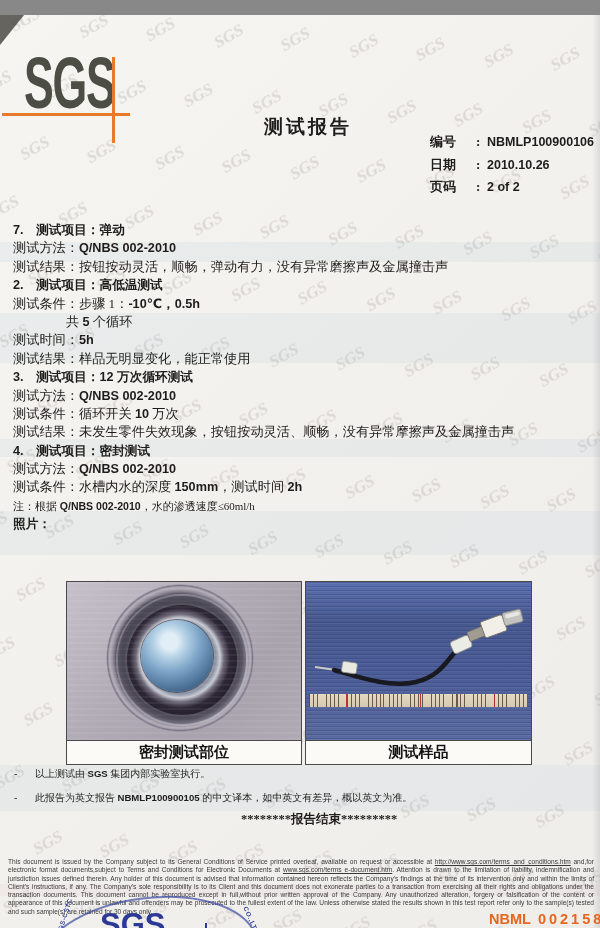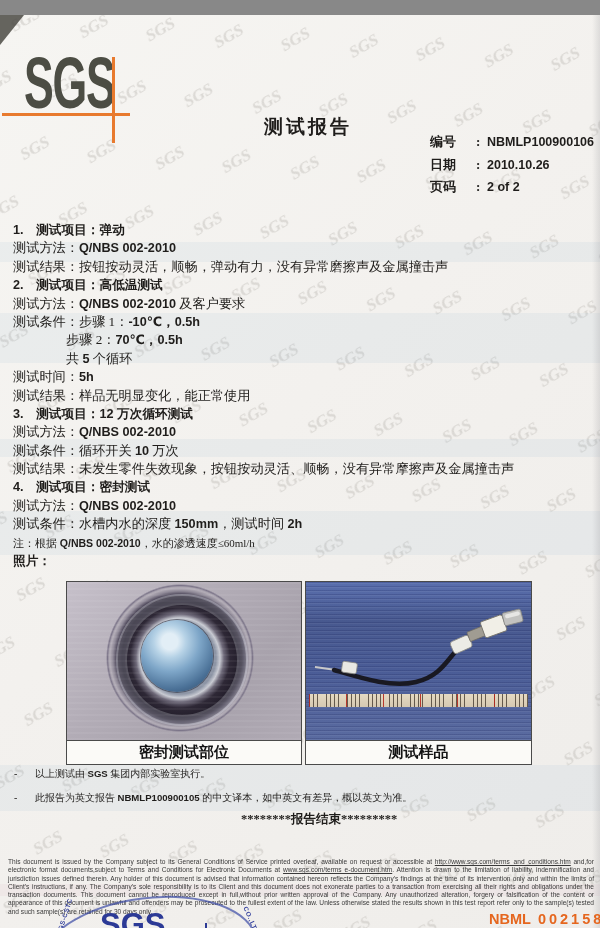--- a/index.html
+++ b/index.html
@@ -133,27 +133,25 @@
     </div>
     <div class="hdr-row">
       <span class="hdr-label">日期</span><span class="hdr-colon">:</span><span class="hdr-value">2010.10.26</span>
     </div>
     <div class="hdr-row">
       <span class="hdr-label">页码</span><span class="hdr-colon">:</span><span class="hdr-value">2 of 2</span>
     </div>
   </div>
 
   <div class="body">
-      <div class="rline"><span class="bseg">1.　测试项目：弹动</span></div>
+      <div class="rline"><span class="bseg">7.　测试项目：弹动</span></div>
       <div class="rline"><span>测试方法：</span><span class="bseg">Q/NBS 002-2010</span></div>
       <div class="rline"><span>测试结果：按钮按动灵活，顺畅，弹动有力，没有异常磨擦声及金属撞击声</span></div>
       <div class="rline"><span class="bseg">2.　测试项目：高低温测试</span></div>
-      <div class="rline"><span>测试方法：</span><span class="bseg">Q/NBS 002-2010</span><span> 及客户要求</span></div>
       <div class="rline"><span>测试条件：步骤 1：</span><span class="bseg">-10℃，0.5h</span></div>
-      <div class="rline" style="padding-left: 53px;"><span>步骤 2：</span><span class="bseg">70℃，0.5h</span></div>
       <div class="rline" style="padding-left: 53px;"><span>共 </span><span class="bseg">5</span><span> 个循环</span></div>
       <div class="rline"><span>测试时间：</span><span class="bseg">5h</span></div>
       <div class="rline"><span>测试结果：样品无明显变化，能正常使用</span></div>
       <div class="rline"><span class="bseg">3.　测试项目：12 万次循环测试</span></div>
       <div class="rline"><span>测试方法：</span><span class="bseg">Q/NBS 002-2010</span></div>
       <div class="rline"><span>测试条件：循环开关 </span><span class="bseg">10</span><span> 万次</span></div>
       <div class="rline"><span>测试结果：未发生零件失效现象，按钮按动灵活、顺畅，没有异常摩擦声及金属撞击声</span></div>
       <div class="rline"><span class="bseg">4.　测试项目：密封测试</span></div>
       <div class="rline"><span>测试方法：</span><span class="bseg">Q/NBS 002-2010</span></div>
       <div class="rline"><span>测试条件：水槽内水的深度 </span><span class="bseg">150mm</span><span>，测试时间 </span><span class="bseg">2h</span></div>

